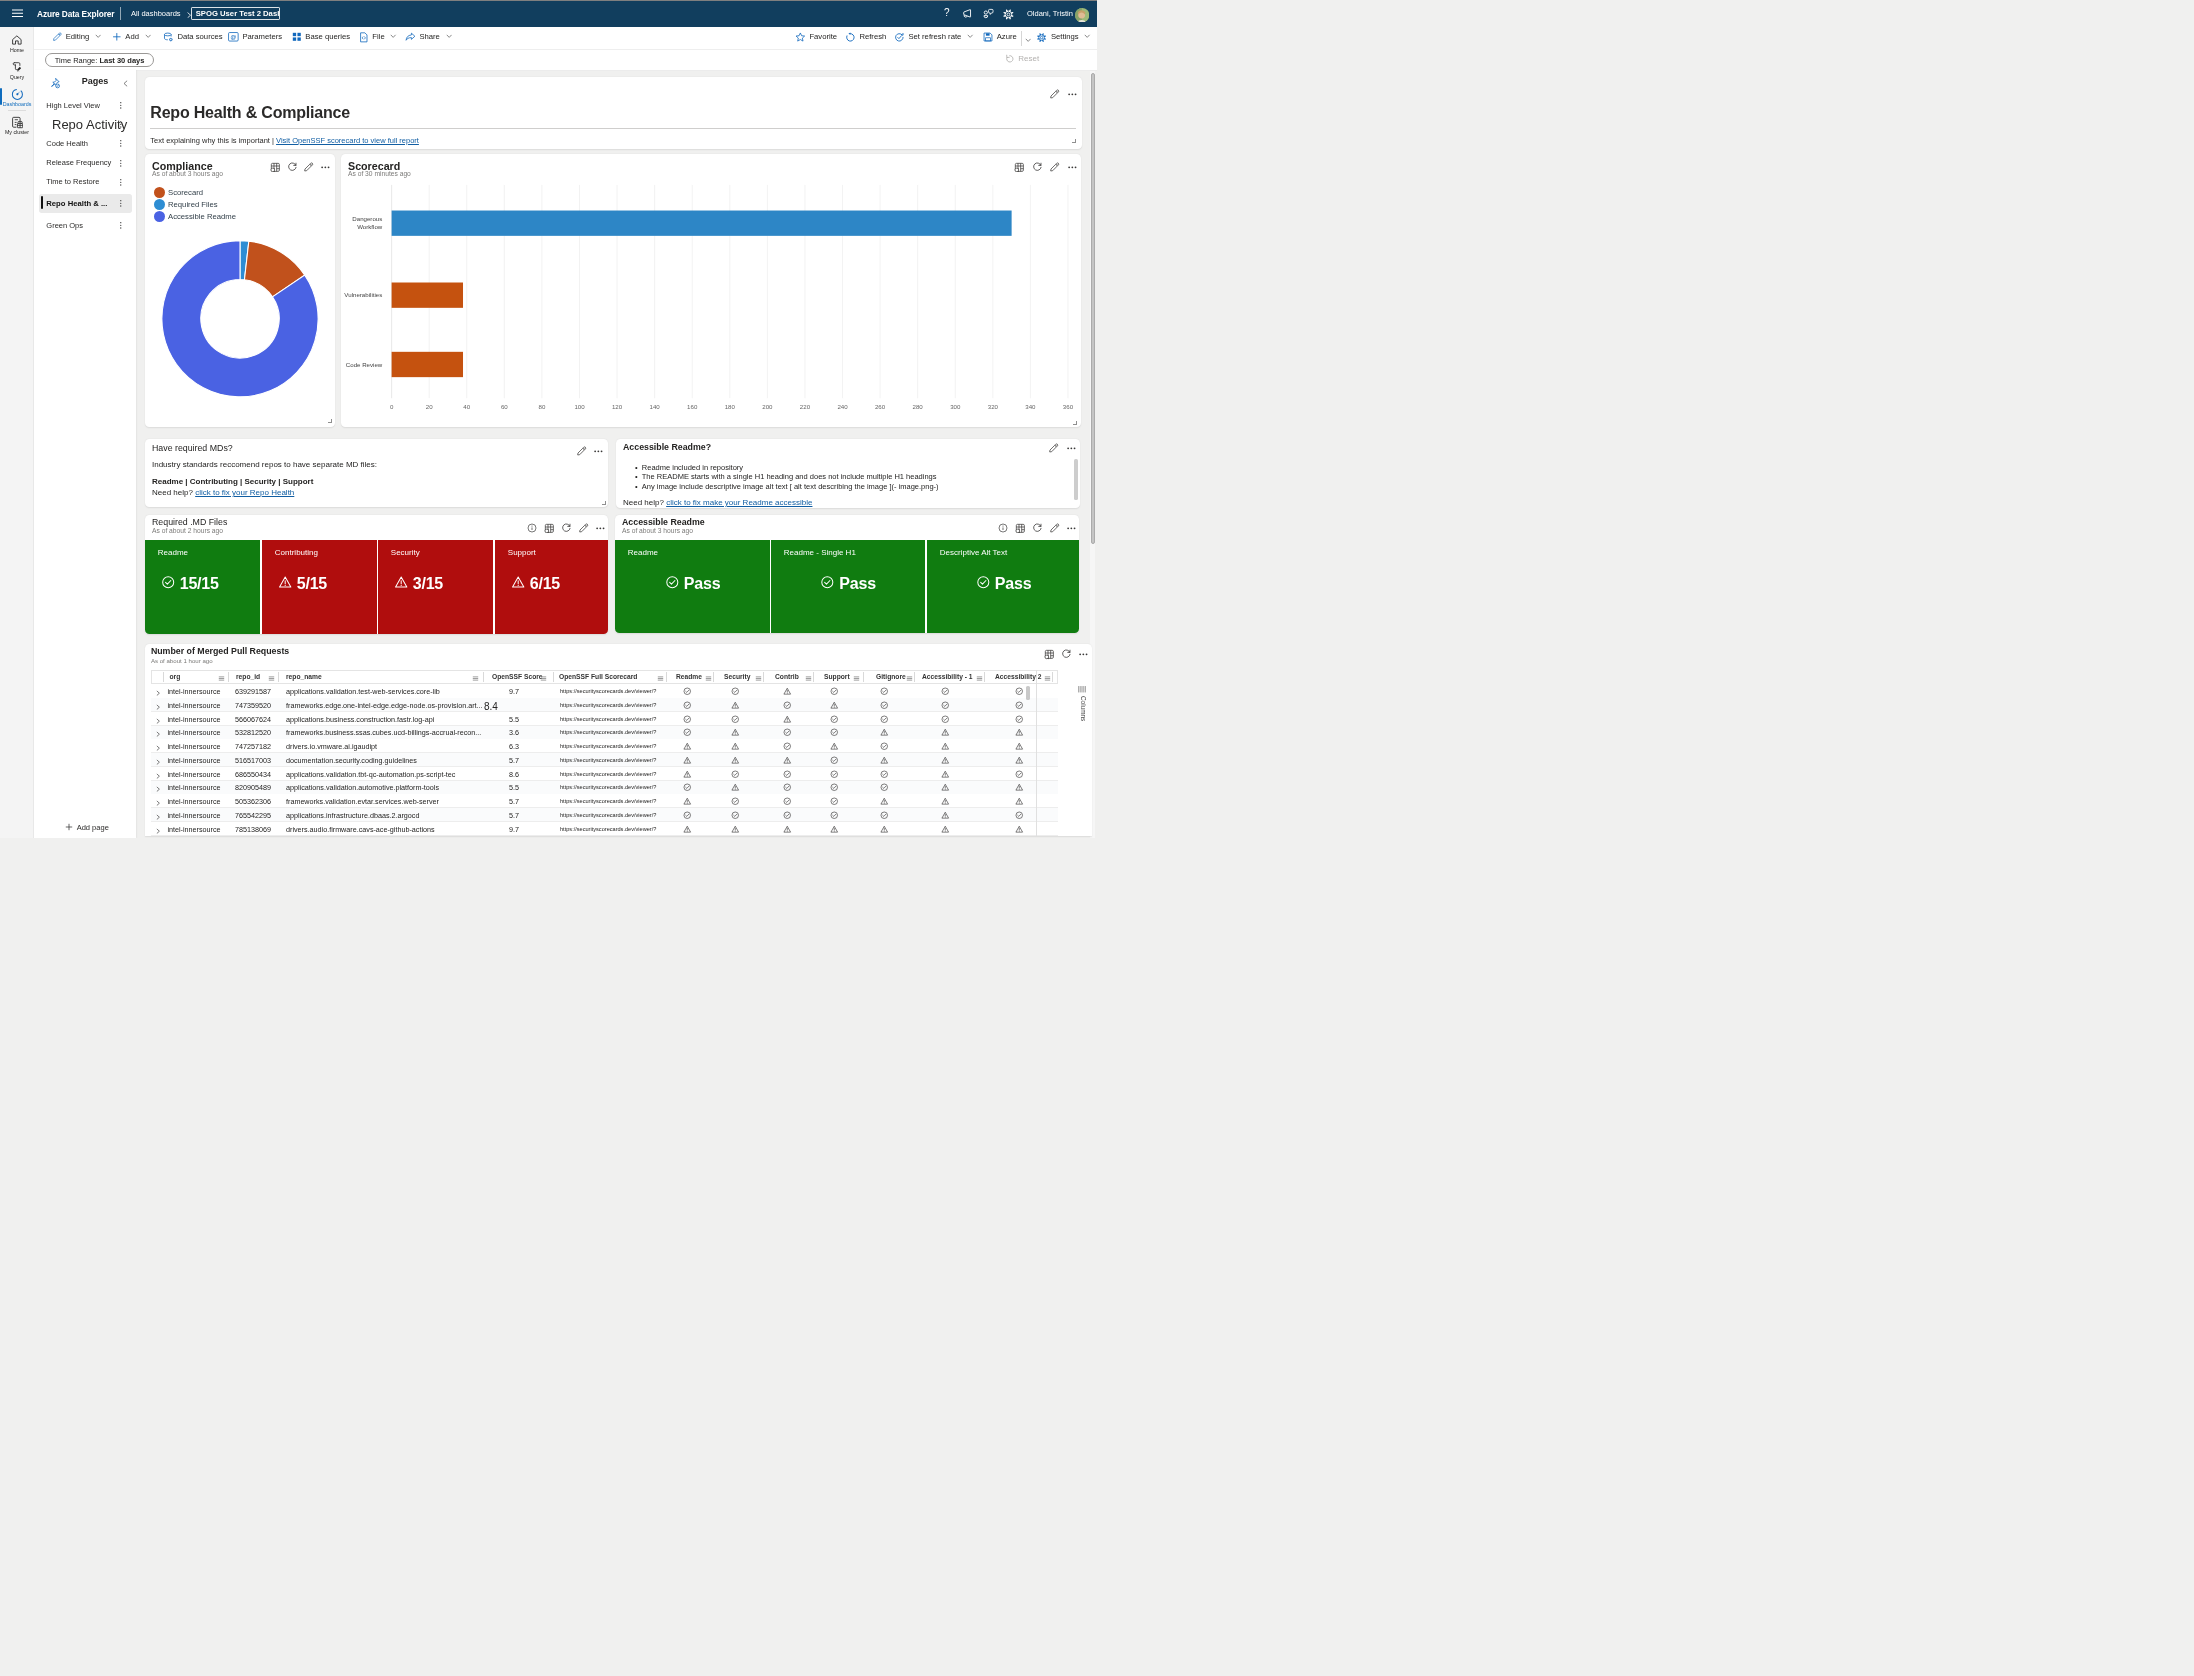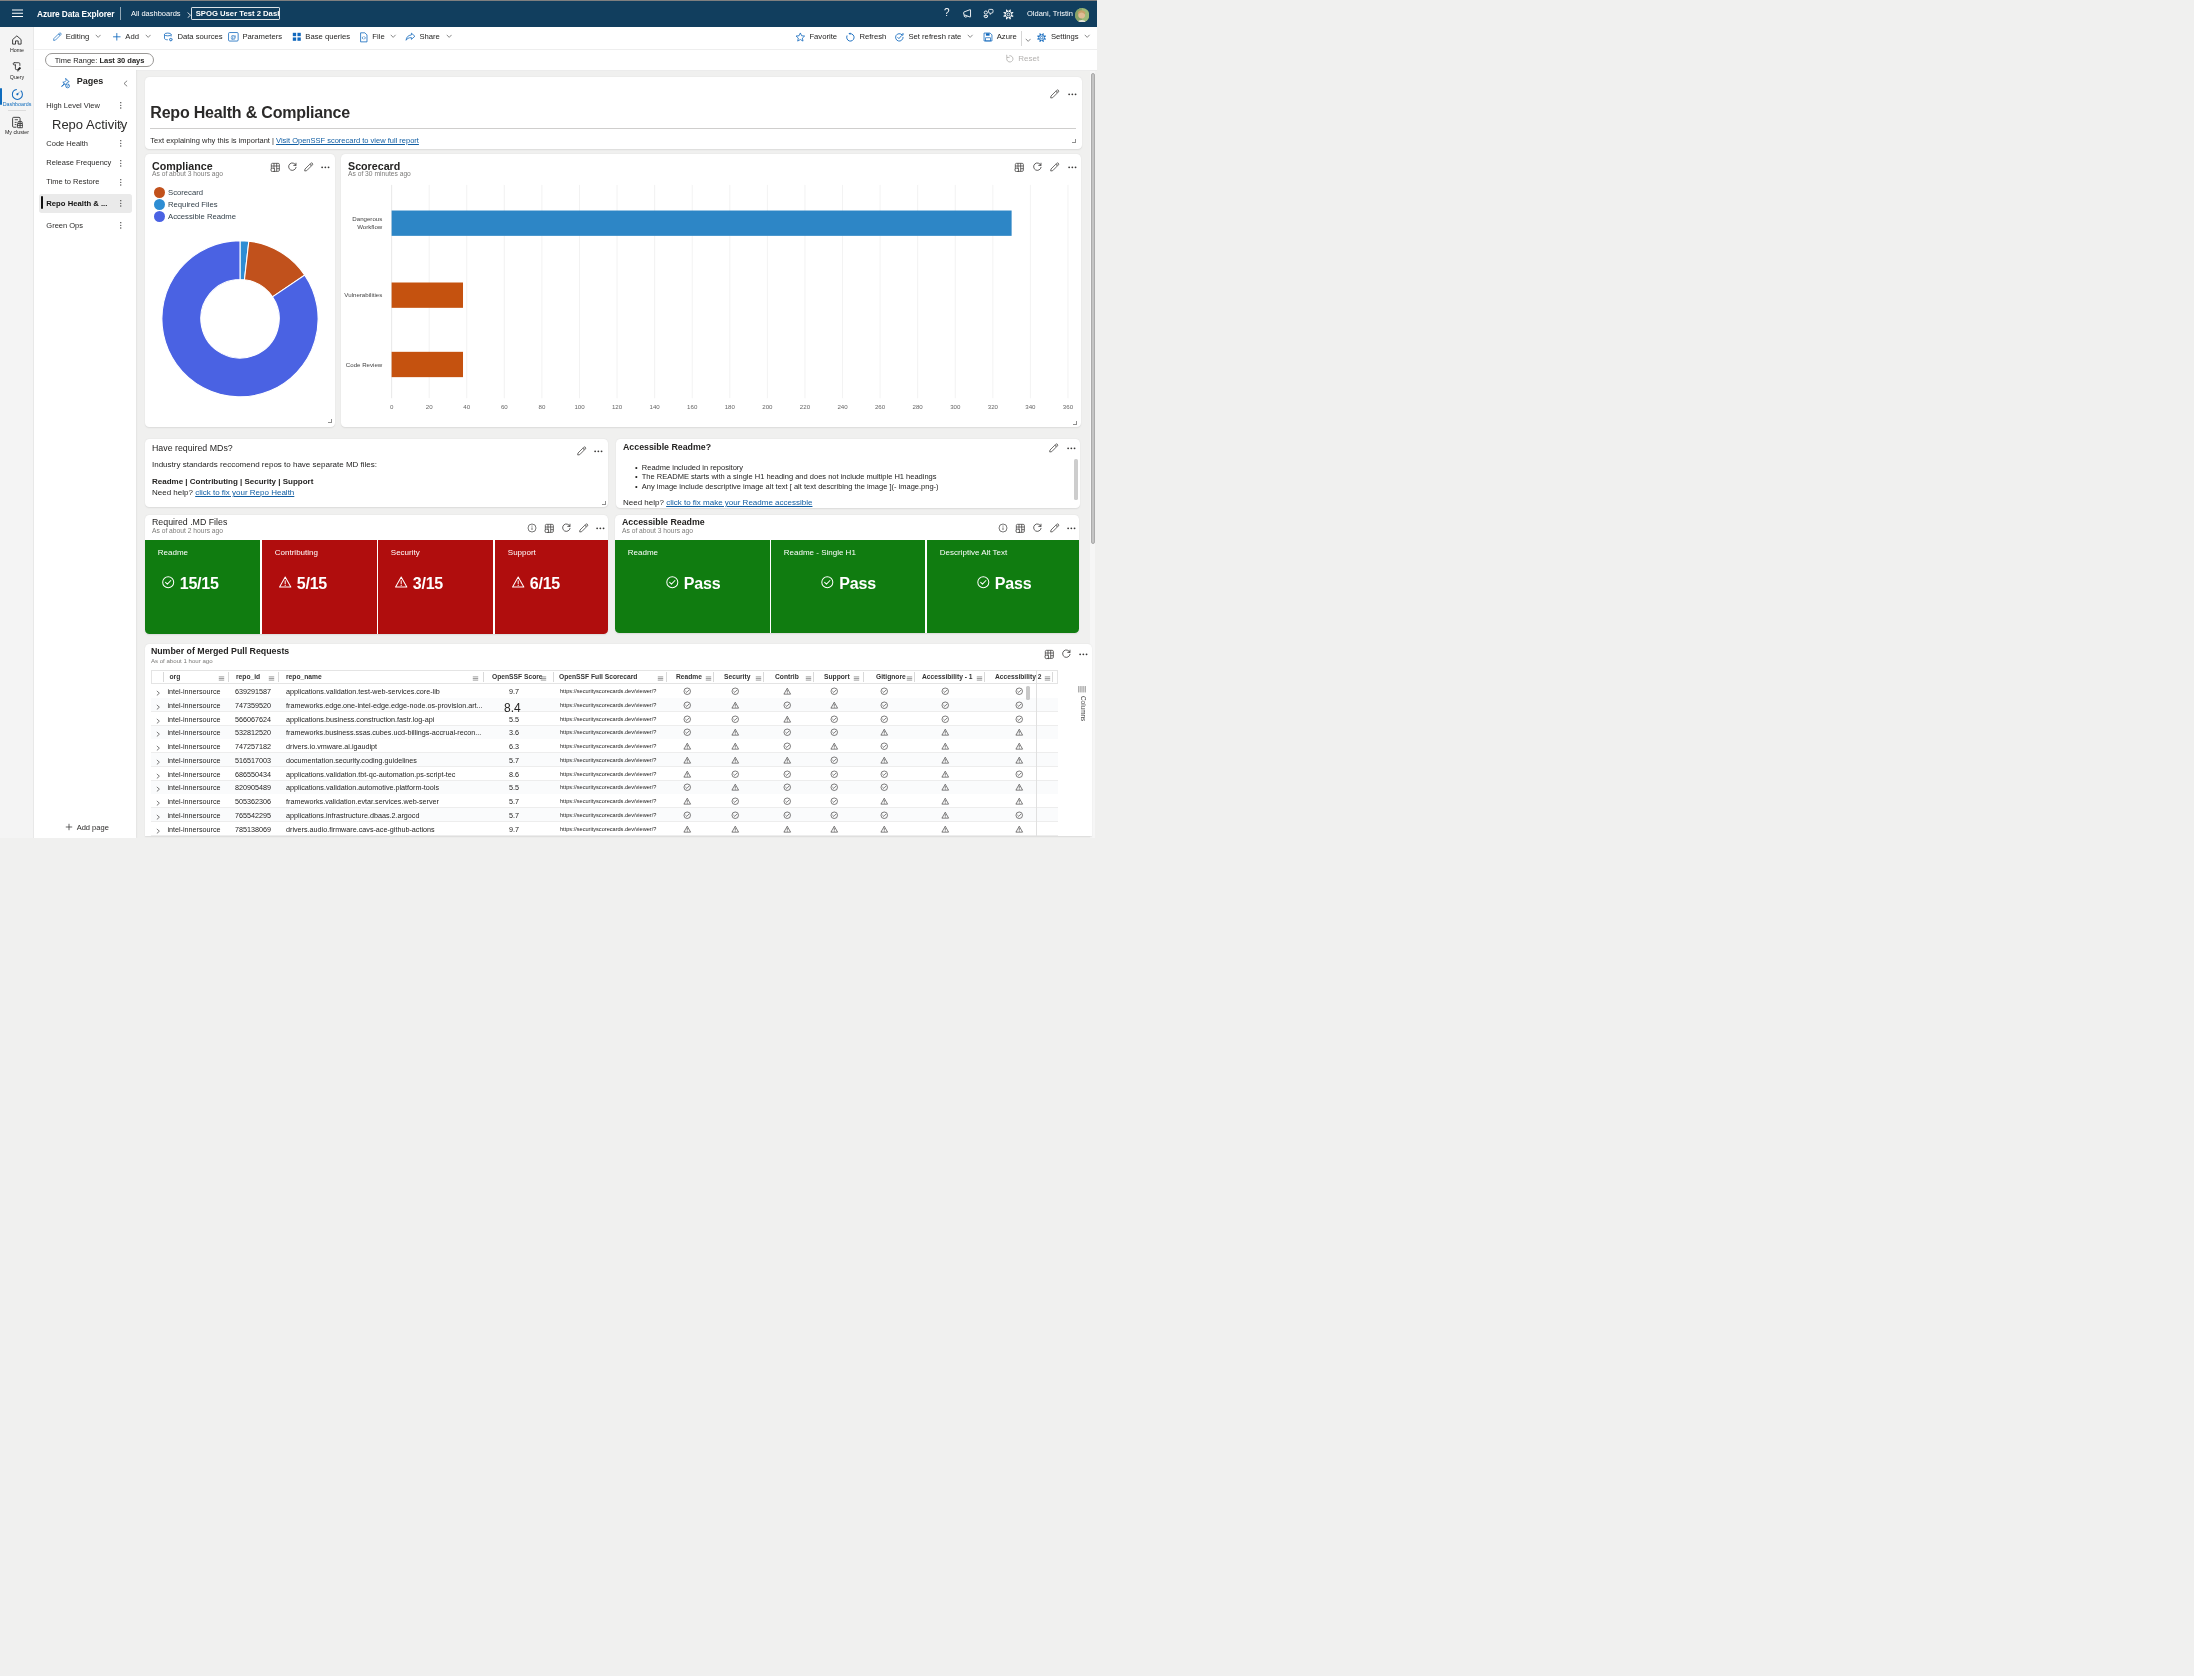--- a/index.html
+++ b/index.html
@@ -220,21 +220,21 @@
           <path d="M5 2.5 a2 2 0 0 0-2 2 V19 a2 2 0 0 0 2 2 H10" fill="none" stroke="#222" stroke-width="1.6"></path>
           <path d="M7 7 H13 M7 12 H10.5 M7 16 H10" stroke="#222" stroke-width="1.5"></path>
           <rect x="12" y="14" width="10" height="8" rx="1" fill="none" stroke="#222" stroke-width="1.5"></rect>
           <path d="M12 17.5 H22 M17 14 V22" stroke="#222" stroke-width="1.5"></path>
           <path d="M14.5 14 a2 2 0 1 1 2.5 -1.9 a2 2 0 1 1 2.5 1.9" fill="none" stroke="#222" stroke-width="1.4"></path>
         </svg></div>
       <div style="font-size:5.3px;margin-top:1.6px;color:#252423">My cluster</div>
     </div>
 </div>
 <div class="abs" style="left:34px;top:70px;width:102px;height:768px;background:#fff;box-shadow:0.5px 0 1.1px rgba(0,0,0,.05)">
-<div class="abs ib" style="left:25px;top:6.4px;gap:6px">
+<div class="abs ib" style="left:15px;top:6.4px;gap:21px">
       <span style="margin-top:1.1px"><svg width="11.7" height="11.7" viewBox="0 0 22 22" style="">
           <path d="M12.5 2.5 19 9 l-2.6.6 -2.8 2.8 -.5 3.4 -3.3-3.3 -4.3 5.6 -.6-.6 5.6-4.3 -3.3-3.3 3.4-.5 2.8-2.8 Z" fill="none" stroke="#1168bd" stroke-width="1.5" stroke-linejoin="round"></path>
           <circle cx="16.2" cy="16.8" r="3.6" fill="#fdfdfd" stroke="#1168bd" stroke-width="1.4"></circle>
           <path d="M13.9 19.2 18.6 14.5" stroke="#1168bd" stroke-width="1.4"></path>
         </svg></span>
       <span style="font-size:9px;font-weight:700">Pages</span>
     </div>
 <div class="abs" style="left:88px;top:9px"><svg width="7" height="7" viewBox="0 0 13 13" style="">
         <path d="M9 1.8 3.8 6.5 9 11.2" fill="none" stroke="#555" stroke-width="1.4" stroke-linecap="round" stroke-linejoin="round"></path>
       </svg></div>
@@ -745,21 +745,21 @@
           <path d="M7.6 12.3 10.6 15.2 16.4 9.2" fill="none" stroke="#2b2a29" stroke-width="1.7" stroke-linecap="round" stroke-linejoin="round"></path>
         </g>
       </svg></div>
 <div class="abs" style="left:5.9px;top:54px;width:907px;height:13.7px;background:#fafbfc;border-bottom:0.5px solid #ededed"></div>
 <div class="abs" style="left:9.6px;top:58px"><svg width="6.4" height="6.4" viewBox="0 0 12 12" style="">
         <path d="M4 2.2 8.2 6 4 9.8" fill="none" stroke="#404040" stroke-width="1.3" stroke-linecap="round" stroke-linejoin="round" transform="scale(1.0)"></path>
       </svg></div>
 <div class="abs" style="left:22.4px;top:57px;font-size:7.2px">intel-innersource</div>
 <div class="abs" style="left:90px;top:57px;font-size:7.2px">747359520</div>
 <div class="abs" style="left:141px;top:57px;font-size:7.2px">frameworks.edge.one-intel-edge.edge-node.os-provision.art...</div>
-<div class="abs" style="left:359px;top:57px;width:15px;font-size:12px;text-align:right">8.4</div>
+<div class="abs" style="left:339px;top:57px;width:15px;font-size:10px;">8.4</div>
 <div class="abs" style="left:415px;top:58px;font-size:5.6px">https://securityscorecards.dev/viewer/?</div>
 <div class="abs" style="left:538px;top:57px"><svg width="8.5" height="8.5" viewBox="0 0 16 16" style="">
         <g transform="scale(0.6666666666666666)">
           <circle cx="12" cy="12" r="9.2" fill="none" stroke="#2b2a29" stroke-width="1.7"></circle>
           <path d="M7.6 12.3 10.6 15.2 16.4 9.2" fill="none" stroke="#2b2a29" stroke-width="1.7" stroke-linecap="round" stroke-linejoin="round"></path>
         </g>
       </svg></div>
 <div class="abs" style="left:586px;top:57px"><svg width="8.5" height="8.5" viewBox="0 0 16 16" style="">
         <g transform="scale(0.6666666666666666)">
           <path d="M12 3.4 21.4 20.2 H2.6 Z" fill="none" stroke="#2b2a29" stroke-width="1.7" stroke-linejoin="round"></path>

